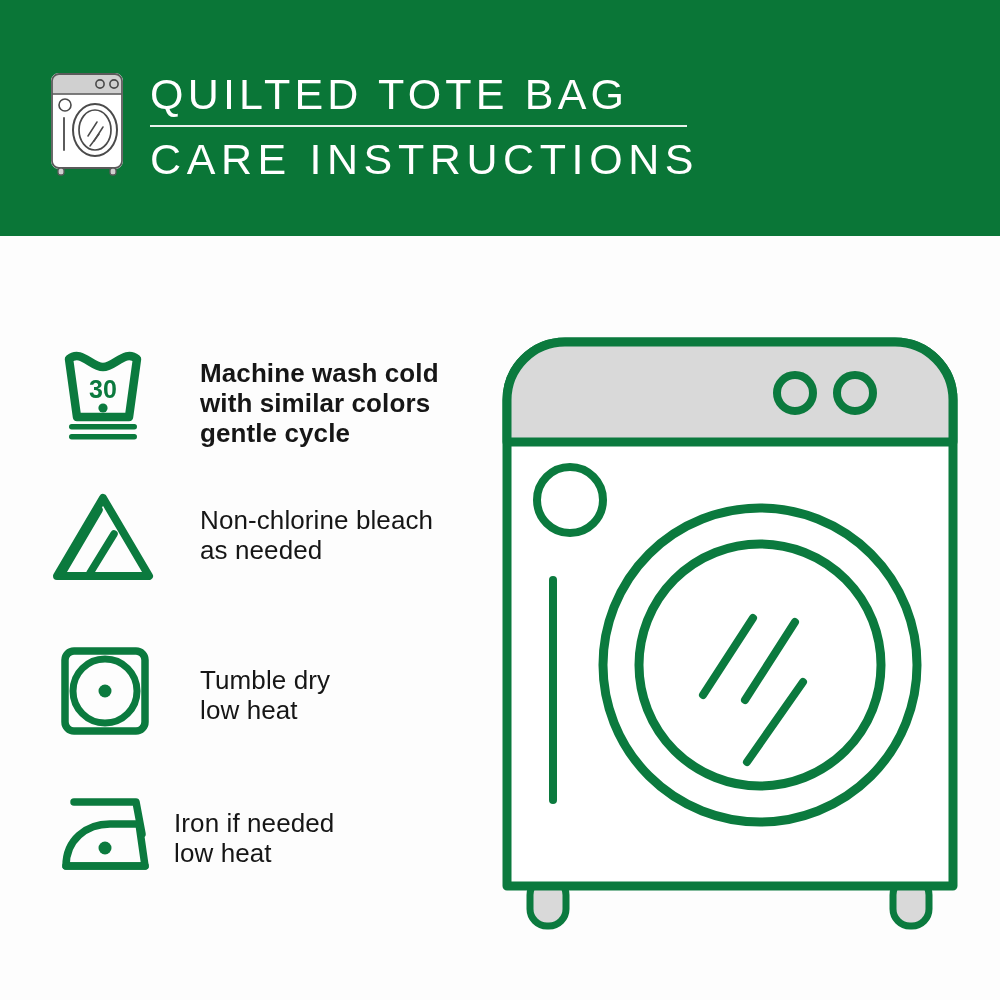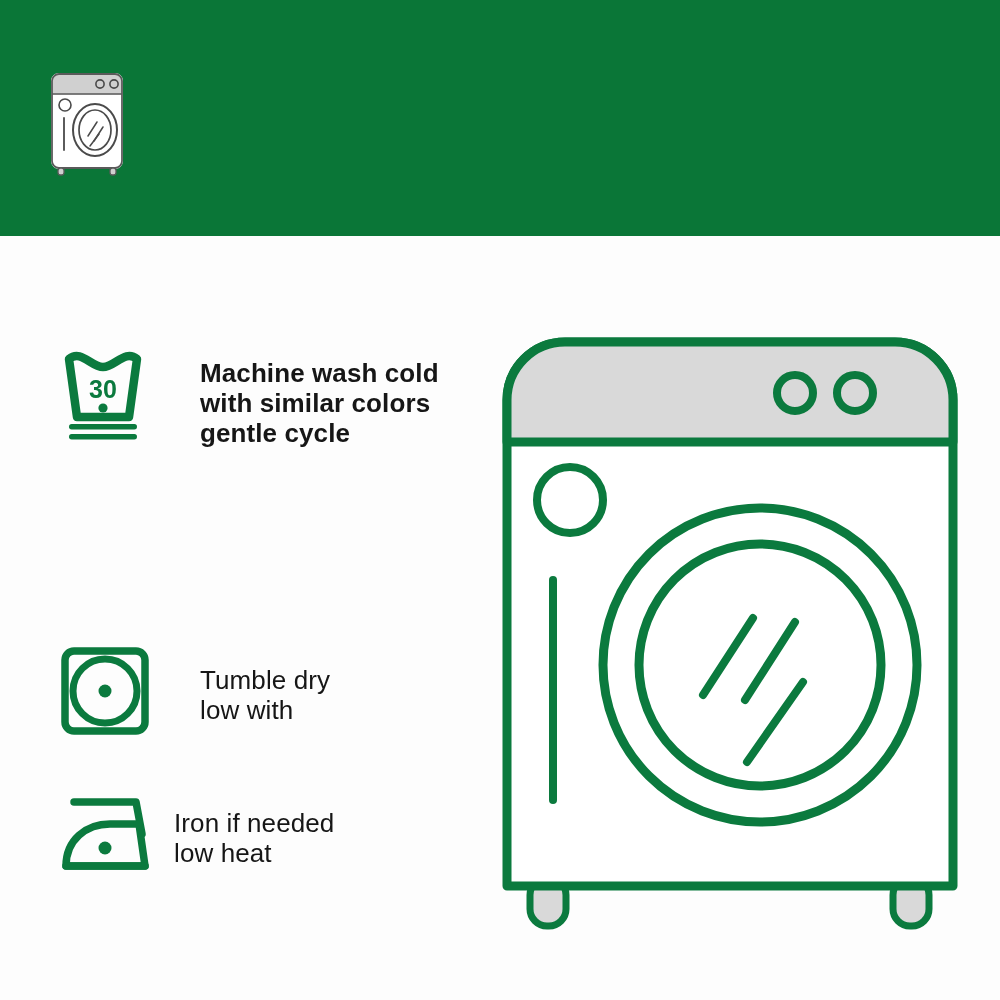--- a/index.html
+++ b/index.html
@@ -138,20 +138,25 @@
         <ellipse cx="51" cy="62" rx="22" ry="26" fill="none" stroke="#4a4a4a" stroke-width="2"></ellipse>
         <ellipse cx="51" cy="62" rx="16" ry="20" fill="none" stroke="#4a4a4a" stroke-width="1.7"></ellipse>
         <line x1="44" y1="68" x2="53" y2="54" stroke="#4a4a4a" stroke-width="1.5" stroke-linecap="round"></line>
         <line x1="50" y1="73" x2="59" y2="59" stroke="#4a4a4a" stroke-width="1.5" stroke-linecap="round"></line>
         <line x1="46" y1="78" x2="55" y2="66" stroke="#4a4a4a" stroke-width="1.5" stroke-linecap="round"></line>
 
         <rect x="14" y="100" width="6" height="7" rx="2.5" fill="#d0d0d0" stroke="#5a5a5a" stroke-width="1.3"></rect>
         <rect x="66" y="100" width="6" height="7" rx="2.5" fill="#d0d0d0" stroke="#5a5a5a" stroke-width="1.3"></rect>
       </svg>
 
+      <div id="header-text-block">
+        <div id="header-title-1">QUILTED TOTE BAG</div>
+        <div id="header-rule"></div>
+        <div id="header-title-2">CARE INSTRUCTIONS</div>
+      </div>
 
     </div>
   </div>
 
   <div class="care-row" id="row-wash">
     <div class="care-symbol">
       <svg width="106" height="96" viewBox="0 0 106 96">
 
         <path d="M6 14 C18 4 28 22 40 22 C52 22 62 4 74 14 L66 72 L14 72 Z" fill="none" stroke="#0b7a3e" stroke-width="8.5" stroke-linejoin="round" stroke-linecap="round" transform="translate(13,0) scale(1.0)"></path>
 
@@ -161,31 +166,44 @@
 
         <rect x="19" y="79" width="68" height="5.5" rx="2.7" fill="#0b7a3e"></rect>
         <rect x="19" y="89" width="68" height="5.5" rx="2.7" fill="#0b7a3e"></rect>
       </svg>
     </div>
     <div class="care-label">Machine wash cold
 with similar colors
 gentle cycle</div>
   </div>
 
+  <div class="care-row" id="row-bleach">
+    <div class="care-symbol">
+      <svg width="106" height="96" viewBox="0 0 106 96">
+
+        <path d="M53 10 L99 88 L7 88 Z" fill="none" stroke="#0b7a3e" stroke-width="8" stroke-linejoin="round"></path>
+
+        <line x1="49" y1="22" x2="12" y2="85" stroke="#0b7a3e" stroke-width="7.5" stroke-linecap="round"></line>
+        <line x1="64" y1="46" x2="40" y2="85" stroke="#0b7a3e" stroke-width="7.5" stroke-linecap="round"></line>
+      </svg>
+    </div>
+    <div class="care-label">Non-chlorine bleach
+as needed</div>
+  </div>
 
   <div class="care-row" id="row-dry">
     <div class="care-symbol">
       <svg width="106" height="96" viewBox="0 0 106 96">
         <rect x="15" y="8" width="80" height="80" rx="9" ry="9" fill="none" stroke="#0b7a3e" stroke-width="7.5"></rect>
         <circle cx="55" cy="48" r="32" fill="none" stroke="#0b7a3e" stroke-width="7"></circle>
         <circle cx="55" cy="48" r="6.5" fill="#0b7a3e"></circle>
       </svg>
     </div>
     <div class="care-label">Tumble dry
-low with</div>
+low heat</div>
   </div>
 
   <div class="care-row" id="row-iron">
     <div class="care-symbol">
       <svg width="110" height="90" viewBox="0 0 110 90">
 
         <path d="M24 14 L86 14 L92 46" fill="none" stroke="#0b7a3e" stroke-width="7.5" stroke-linecap="round" stroke-linejoin="round"></path>
 
         <path d="M16 78 C16 52 36 36 60 36 L89 36 L95 78 Z" fill="none" stroke="#0b7a3e" stroke-width="7.5" stroke-linejoin="round" stroke-linecap="round"></path>
 

